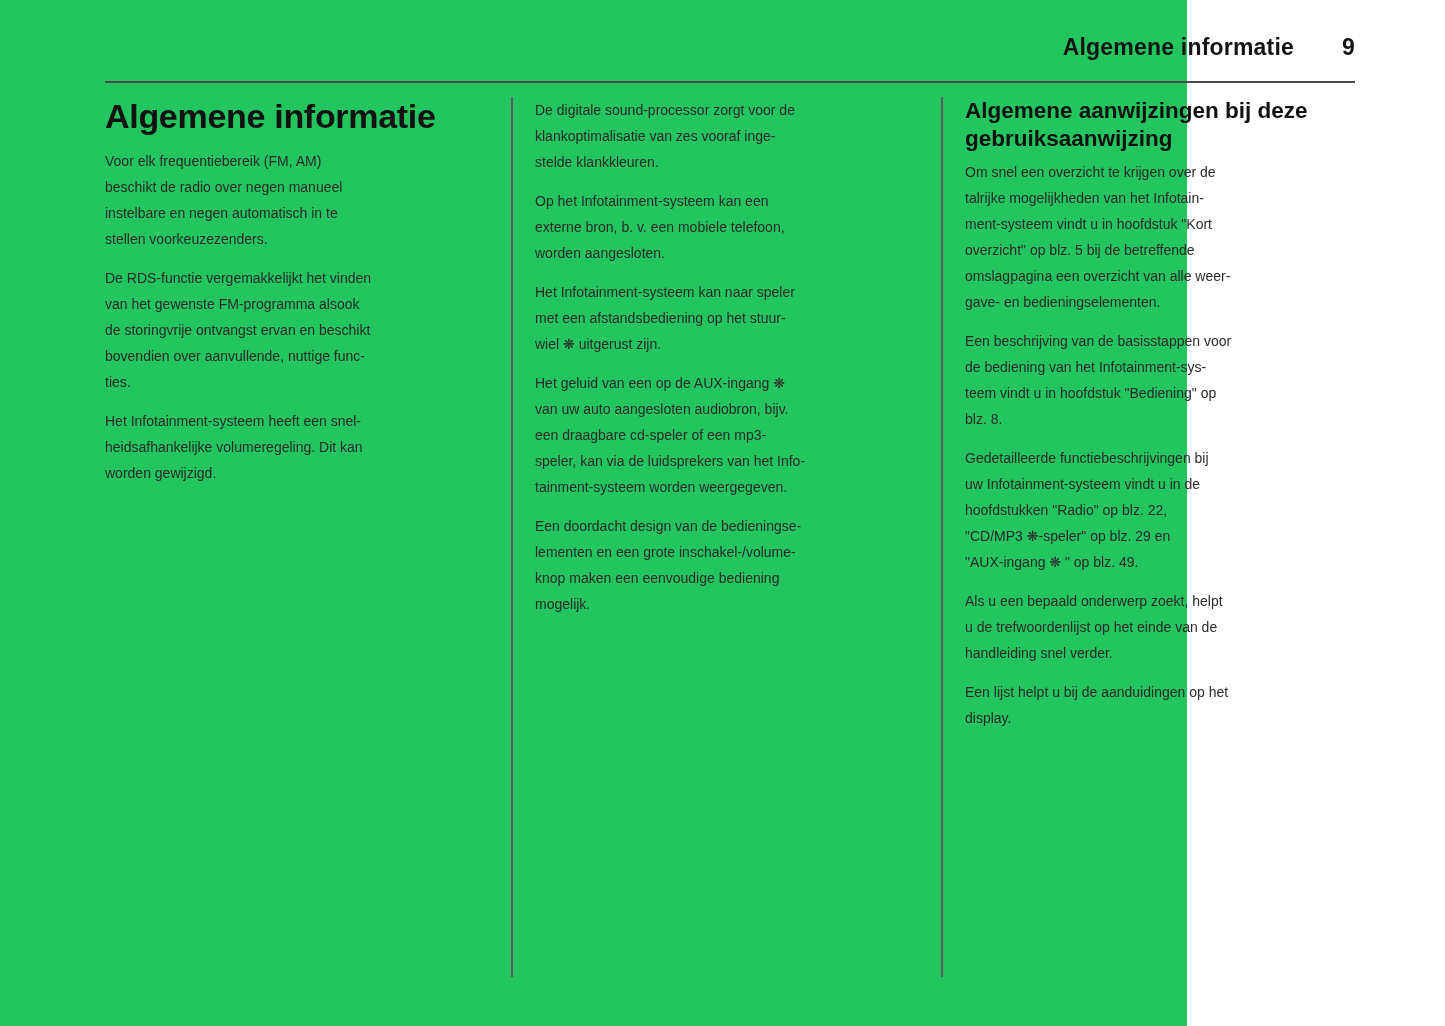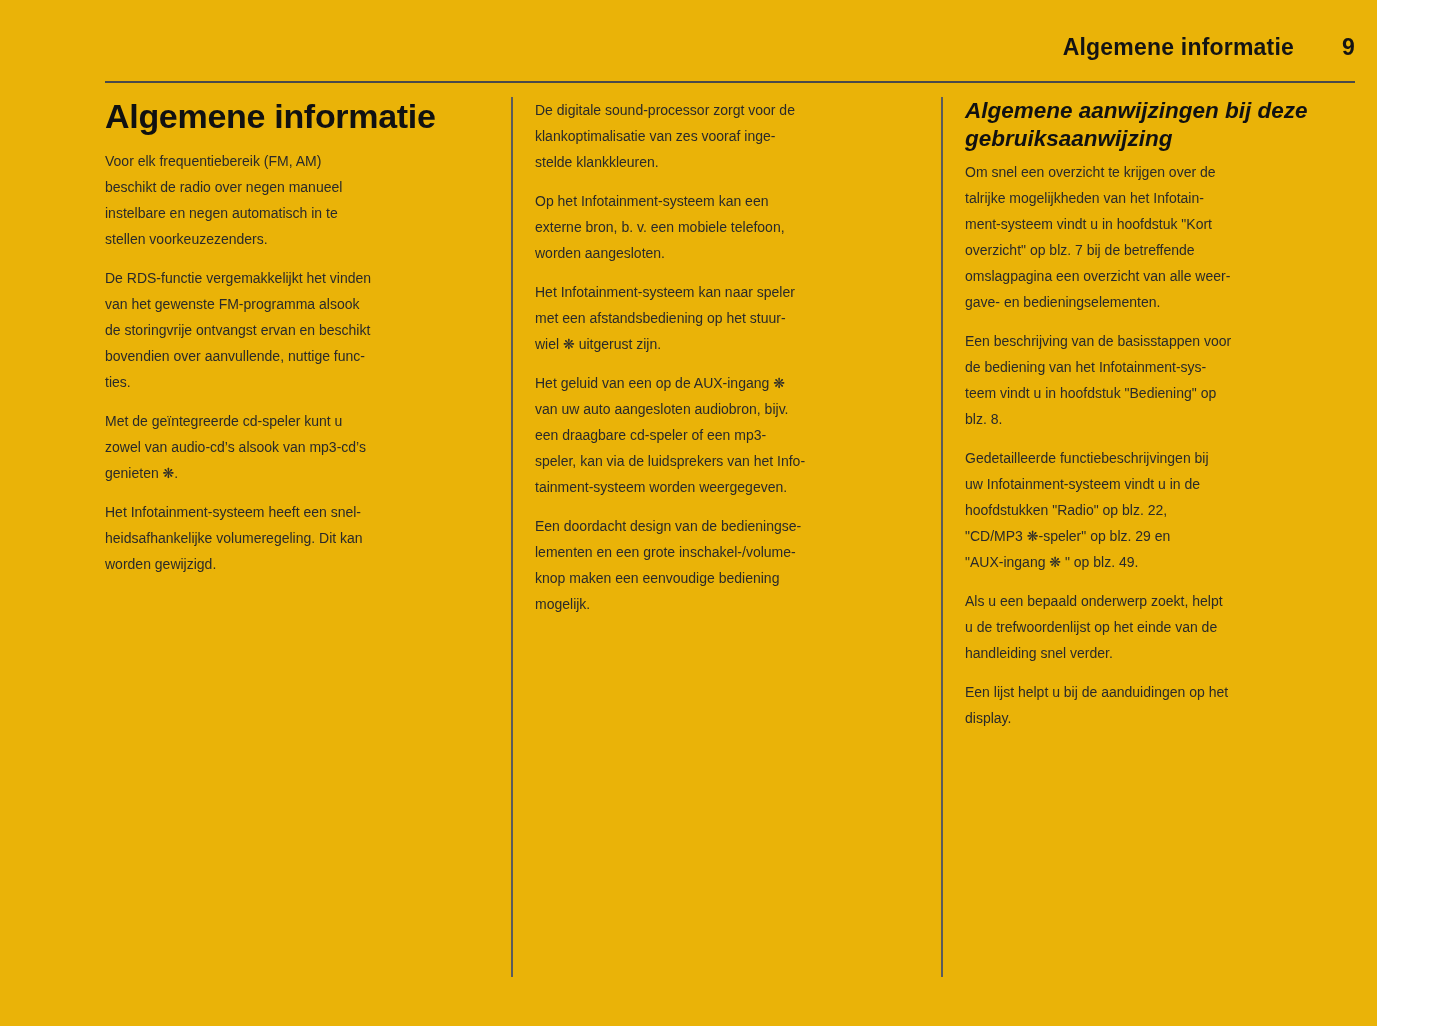--- a/index.html
+++ b/index.html
@@ -3,21 +3,21 @@
 <meta charset="utf-8">
 <style>
   html, body { margin: 0; padding: 0; }
   body {
     width: 1445px; height: 1026px;
     background: #ffffff;
     font-family: "Liberation Sans", sans-serif;
     color: #262626;
     overflow: hidden;
   }
-  .page { position: relative; width: 1377px; height: 1026px; background: #eab308; }
+  .page { position: relative; width: 1187px; height: 1026px; background: #22c55e; }
 
   .header-row {
     position: absolute; top: 34px; left: 105px; width: 1250px;
     display: flex; justify-content: flex-end; align-items: baseline;
     font-weight: bold; font-size: 23px; color: #141414;
     letter-spacing: 0.2px;
   }
   .header-row .pagenum { margin-left: 48px; }
 
   .rule {
@@ -36,21 +36,21 @@
     margin-left: 19px; margin-right: 22px;
     flex: none;
   }
 
   h1.doc-title {
     font-size: 34px; line-height: 38px; margin: 0 0 13px 0;
     font-weight: bold; color: #111111; letter-spacing: -0.3px;
   }
   h2.section-title {
     font-size: 22.5px; line-height: 28px; margin: 0 0 6px 0;
-    font-weight: bold; color: #111111; white-space: pre-line; font-style: italic;
+    font-weight: bold; color: #111111; white-space: pre-line;
   }
   .col p {
     font-size: 14px; line-height: 26px; margin: 0 0 13px 0;
     white-space: pre-line; color: #2a2a2a;
   }
 </style>
 </head>
 <body>
 
 <div class="page">
@@ -68,23 +68,20 @@
       <h1 class="doc-title">Algemene informatie</h1>
       <p>Voor elk frequentiebereik (FM, AM)
 beschikt de radio over negen manueel
 instelbare en negen automatisch in te
 stellen voorkeuzezenders.</p>
       <p>De RDS-functie vergemakkelijkt het vinden
 van het gewenste FM-programma alsook
 de storingvrije ontvangst ervan en beschikt
 bovendien over aanvullende, nuttige func-
 ties.</p>
-      <p>Met de geïntegreerde cd-speler kunt u
-zowel van audio-cd’s alsook van mp3-cd’s
-genieten ❋.</p>
       <p>Het Infotainment-systeem heeft een snel-
 heidsafhankelijke volumeregeling. Dit kan
 worden gewijzigd.</p>
     </section>
 
     <div class="vsep"></div>
 
     <section class="col">
       <p>De digitale sound-processor zorgt voor de
 klankoptimalisatie van zes vooraf inge-
@@ -107,21 +104,21 @@
     </section>
 
     <div class="vsep"></div>
 
     <section class="col last">
       <h2 class="section-title">Algemene aanwijzingen bij deze
 gebruiksaanwijzing</h2>
       <p>Om snel een overzicht te krijgen over de
 talrijke mogelijkheden van het Infotain-
 ment-systeem vindt u in hoofdstuk "Kort
-overzicht" op blz. 7 bij de betreffende
+overzicht" op blz. 5 bij de betreffende
 omslagpagina een overzicht van alle weer-
 gave- en bedieningselementen.</p>
       <p>Een beschrijving van de basisstappen voor
 de bediening van het Infotainment-sys-
 teem vindt u in hoofdstuk "Bediening" op
 blz. 8.</p>
       <p>Gedetailleerde functiebeschrijvingen bij
 uw Infotainment-systeem vindt u in de
 hoofdstukken "Radio" op blz. 22,
 "CD/MP3 ❋-speler" op blz. 29 en

